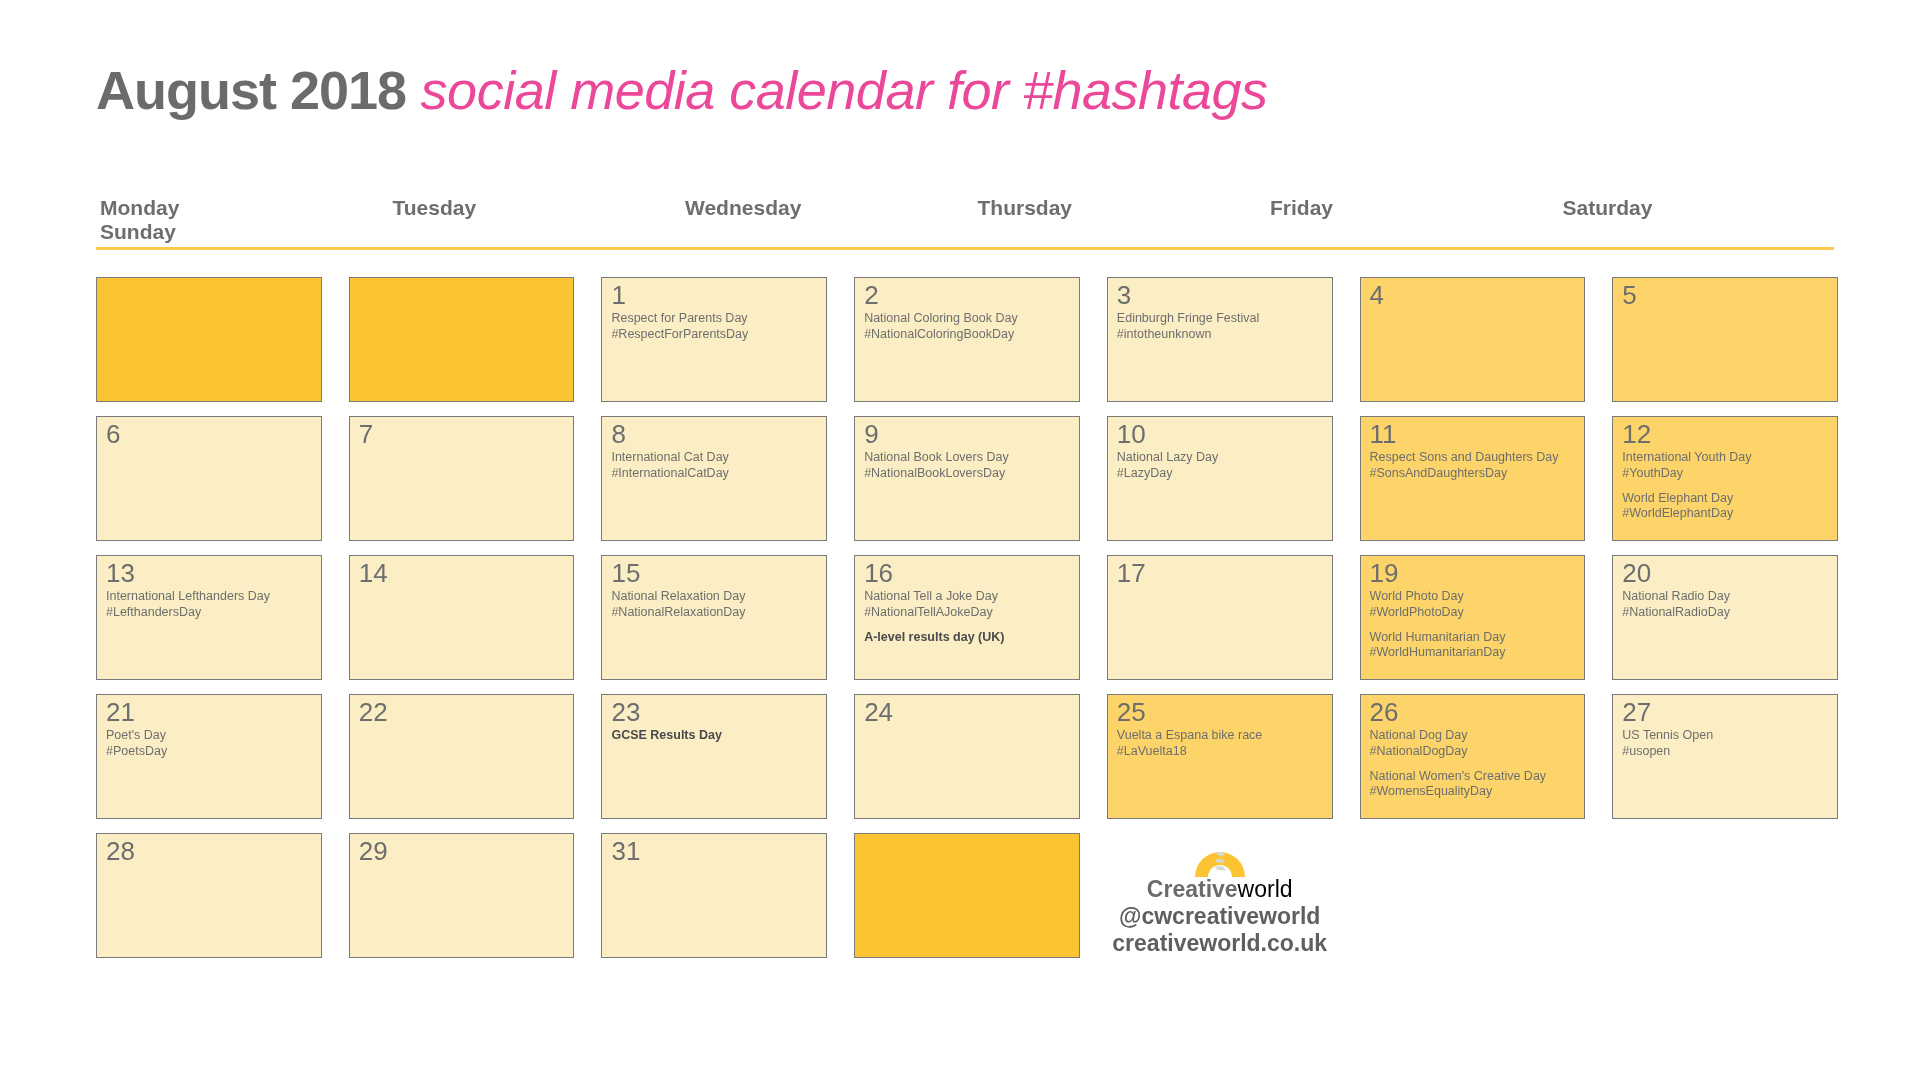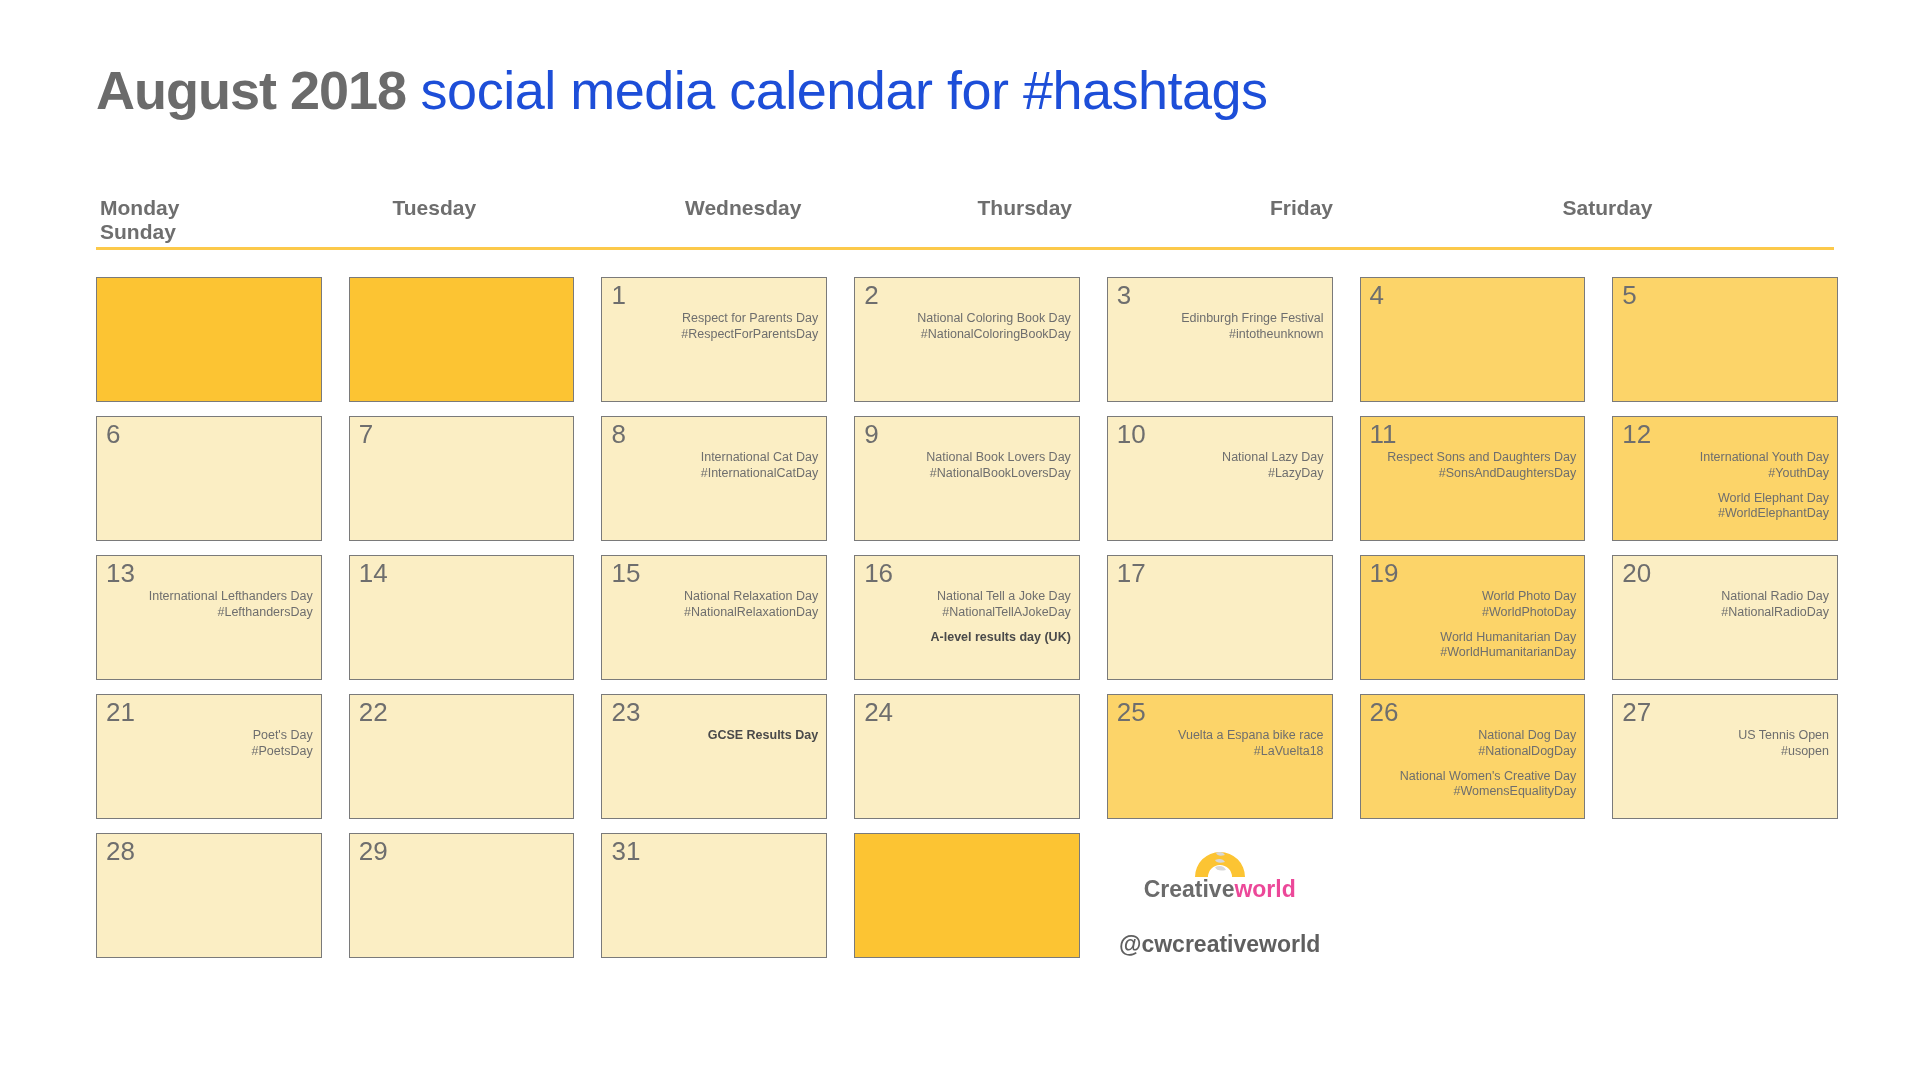--- a/index.html
+++ b/index.html
@@ -31,21 +31,22 @@
     letter-spacing: -0.5px;
   }
   .title .strong {
     font-weight: bold;
     color: #6b6b6b;
     letter-spacing: -1px;
     margin-top: 10px;
   }
   .title .light {
     font-weight: normal;
-    color: #1d4ed8;
+    color: #ec4899;
+    font-style: italic;
   }
 
   
   .weekdays {
     position: absolute;
     left: 96px;
     top: 196px;
     width: 1728px;
     display: grid;
     grid-template-columns: repeat(6, 1fr);
@@ -93,21 +94,20 @@
   .daynum {
     font-size: 26px;
     font-weight: normal;
     color: #6e6e6e;
     line-height: 1.05;
     letter-spacing: 0px;
   }
 
   .events {
     margin-top: 2px;
-    text-align: right;
   }
   .event {
     font-size: 12.5px;
     line-height: 1.25;
     color: #6e6e6e;
   }
   .event + .event { margin-top: 9px; }
   .event .bold { font-weight: bold; color: #4a4a4a; }
   .event .tag { display: block; }
 
@@ -130,29 +130,28 @@
   }
   .logo-wordmark {
     font-size: 23px;
     line-height: 1.12;
     color: #6e6e6e;
     text-align: center;
     margin-top: -2px;
     white-space: nowrap;
   }
   .logo-wordmark .b { font-weight: bold; color: #6b6b6b; }
-  .logo-wordmark .l { font-weight: bold; color: #ec4899; }
+  .logo-wordmark .l { font-weight: normal; color: #000000; }
   .logo-handle, .logo-url {
     font-size: 23px;
     font-weight: bold;
     color: #5f5f5f;
     text-align: center;
     line-height: 1.18;
     white-space: nowrap;
-    margin-top: 28px;
   }
 </style>
 </head>
 <body>
 
 <div class="page">
 
   <h1 class="title">
     <span class="strong">August 2018</span><span class="light"> social media calendar for #hashtags</span>
   </h1>

